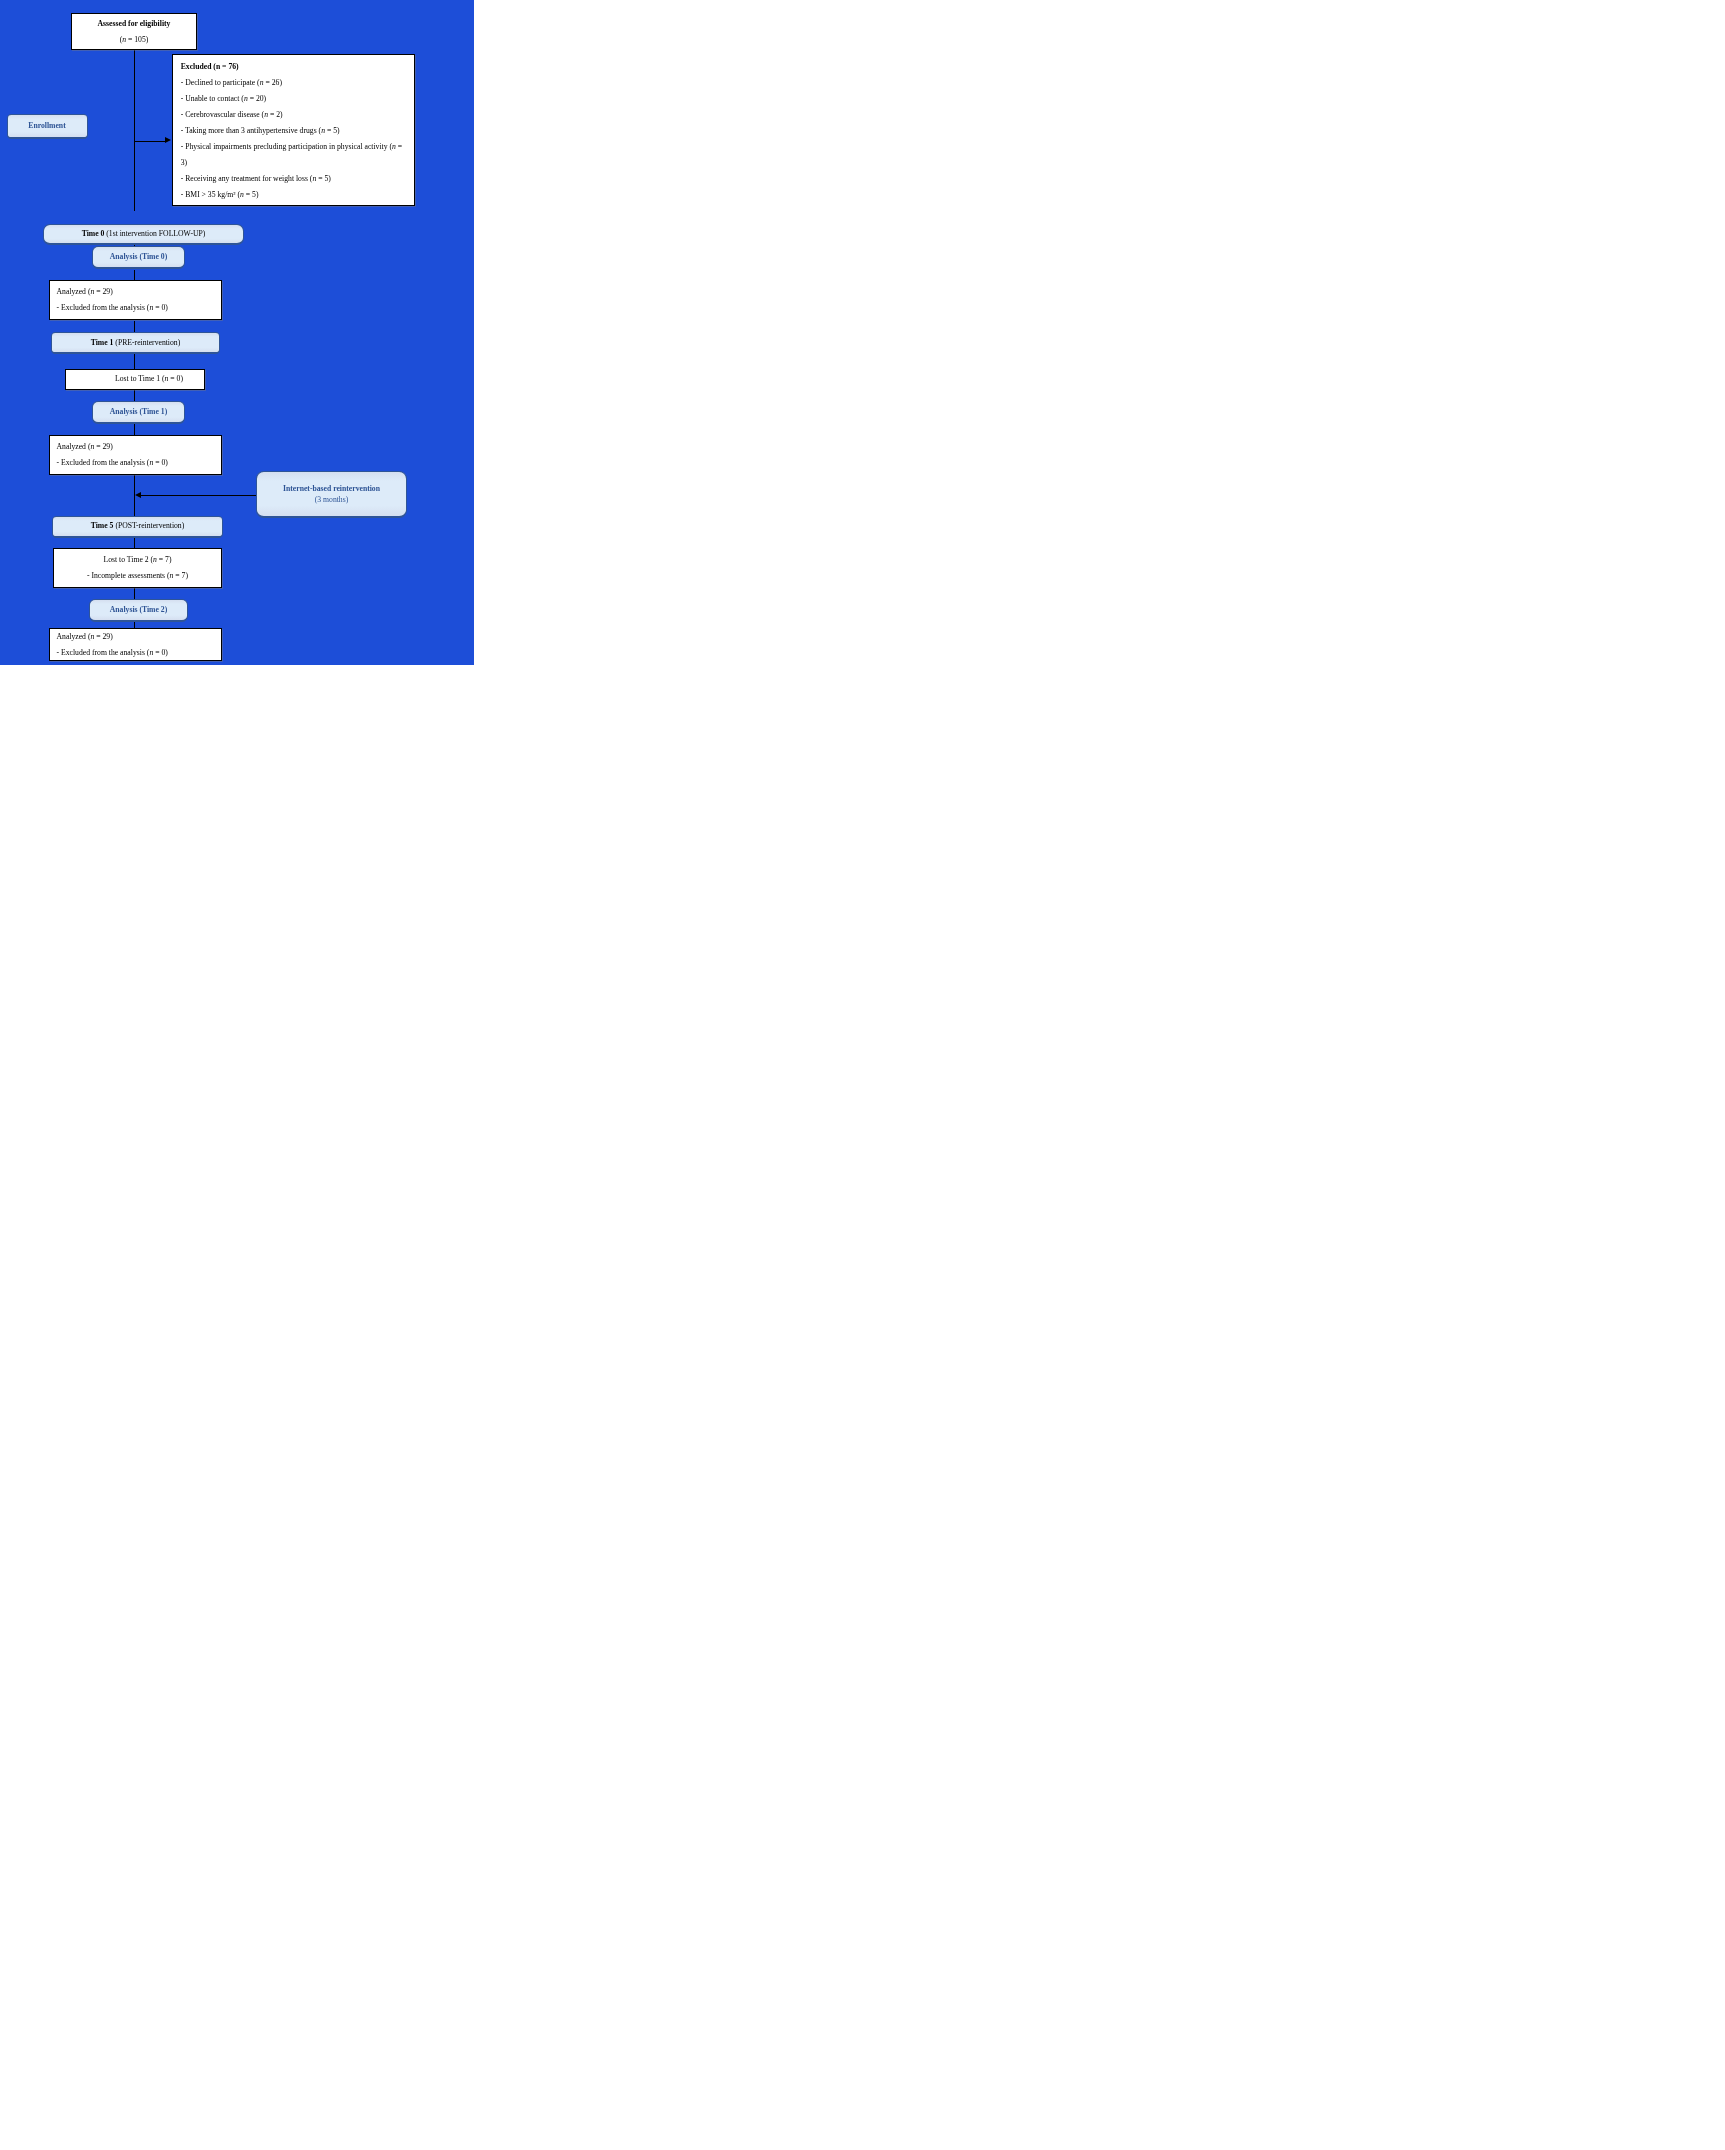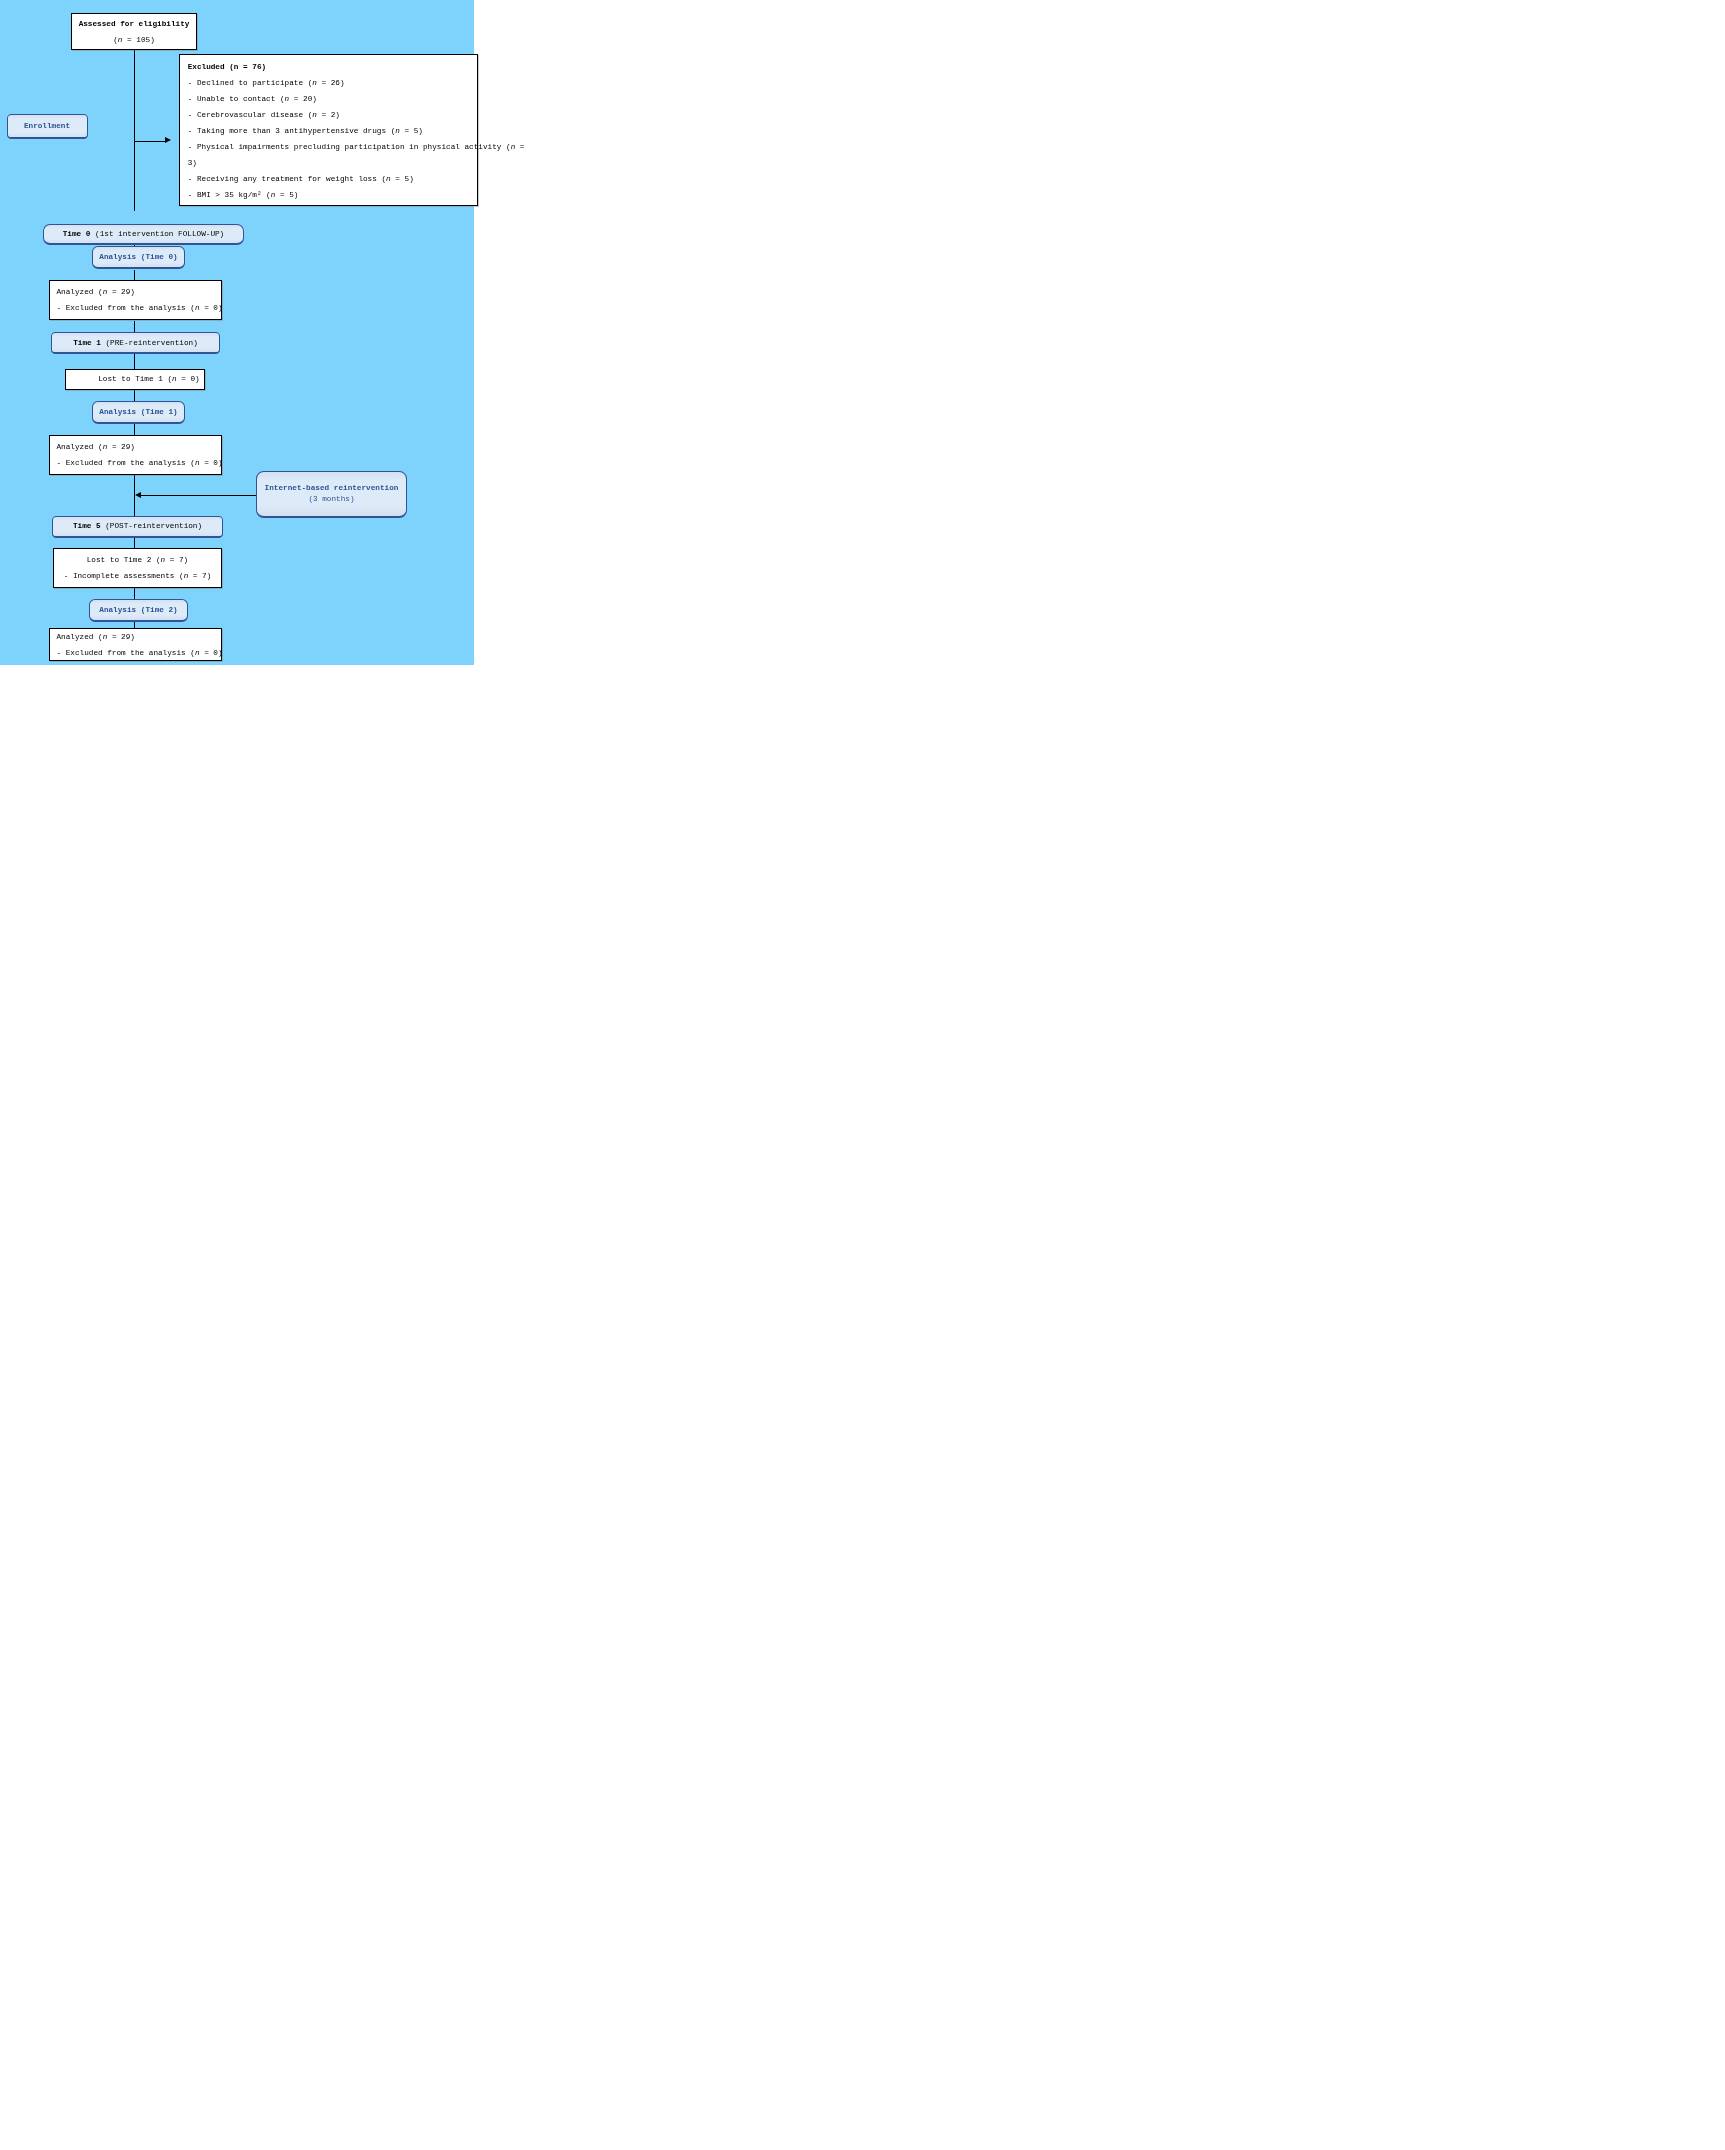--- a/index.html
+++ b/index.html
@@ -1,22 +1,22 @@
 <!DOCTYPE html>
 <html style="font-size:6.9px"><head>
 <meta charset="utf-8">
 <style>
   html, body { margin:0; padding:0; background:#ffffff; }
   * { box-sizing: border-box; }
   #canvas {
     position: relative;
     width: 474px;
     height: 665px;
-    background: #7dd3fc;
-    font-family: Liberation Mono, monospace;
+    background: #1d4ed8;
+    font-family: Liberation Serif, serif;
     font-size: 7.7px;
     color: #000000;
   }
   
   .wbox {
     position: absolute;
     background: #ffffff;
     border: 1.3px solid #000000;
     box-shadow: 0.9px 0.9px 0 rgba(125,125,125,0.45);
     display: flex;
@@ -81,21 +81,21 @@
   <div class="head-right" style="left:165px; top:137px;"></div>
 
   <div class="head-left" style="left:135px; top:492px;"></div>
   <div class="hline" style="left:141px; top:495px; width:115px;"></div>
 
   <div class="wbox center" style="left:71px; top:13px; width:126px; height:37px;">
       <div class="tl"><span class="seg-b">Assessed for eligibility</span></div>
       <div class="tl"><span class="seg-r">(</span><span class="seg-i">n</span><span class="seg-r"> = 105)</span></div>
     </div>
 
-  <div class="wbox left" style="left:172px; top:54px; width:299px; height:152px; padding:2.6px 5.2px 0 7.7px;margin-left:7px;">
+  <div class="wbox left" style="left:172px; top:54px; width:243px; height:152px; padding:2.6px 5.2px 0 7.7px;">
       <div class="tl"><span class="seg-b">Excluded (n = 76)</span></div>
       <div class="tl"><span class="seg-r">- Declined to participate (</span><span class="seg-i">n</span><span class="seg-r"> = 26)</span></div>
       <div class="tl"><span class="seg-r">- Unable to contact (</span><span class="seg-i">n</span><span class="seg-r"> = 20)</span></div>
       <div class="tl"><span class="seg-r">- Cerebrovascular disease (</span><span class="seg-i">n</span><span class="seg-r"> = 2)</span></div>
       <div class="tl"><span class="seg-r">- Taking more than 3 antihypertensive drugs (</span><span class="seg-i">n</span><span class="seg-r"> = 5)</span></div>
       <div class="tl"><span class="seg-r">- Physical impairments precluding participation in physical activity (</span><span class="seg-i">n</span><span class="seg-r"> =</span></div>
       <div class="tl"><span class="seg-r">3)</span></div>
       <div class="tl"><span class="seg-r">- Receiving any treatment for weight loss (</span><span class="seg-i">n</span><span class="seg-r"> = 5)</span></div>
       <div class="tl"><span class="seg-r">- BMI &gt; 35 kg/m² (</span><span class="seg-i">n</span><span class="seg-r"> = 5)</span></div>
     </div>

